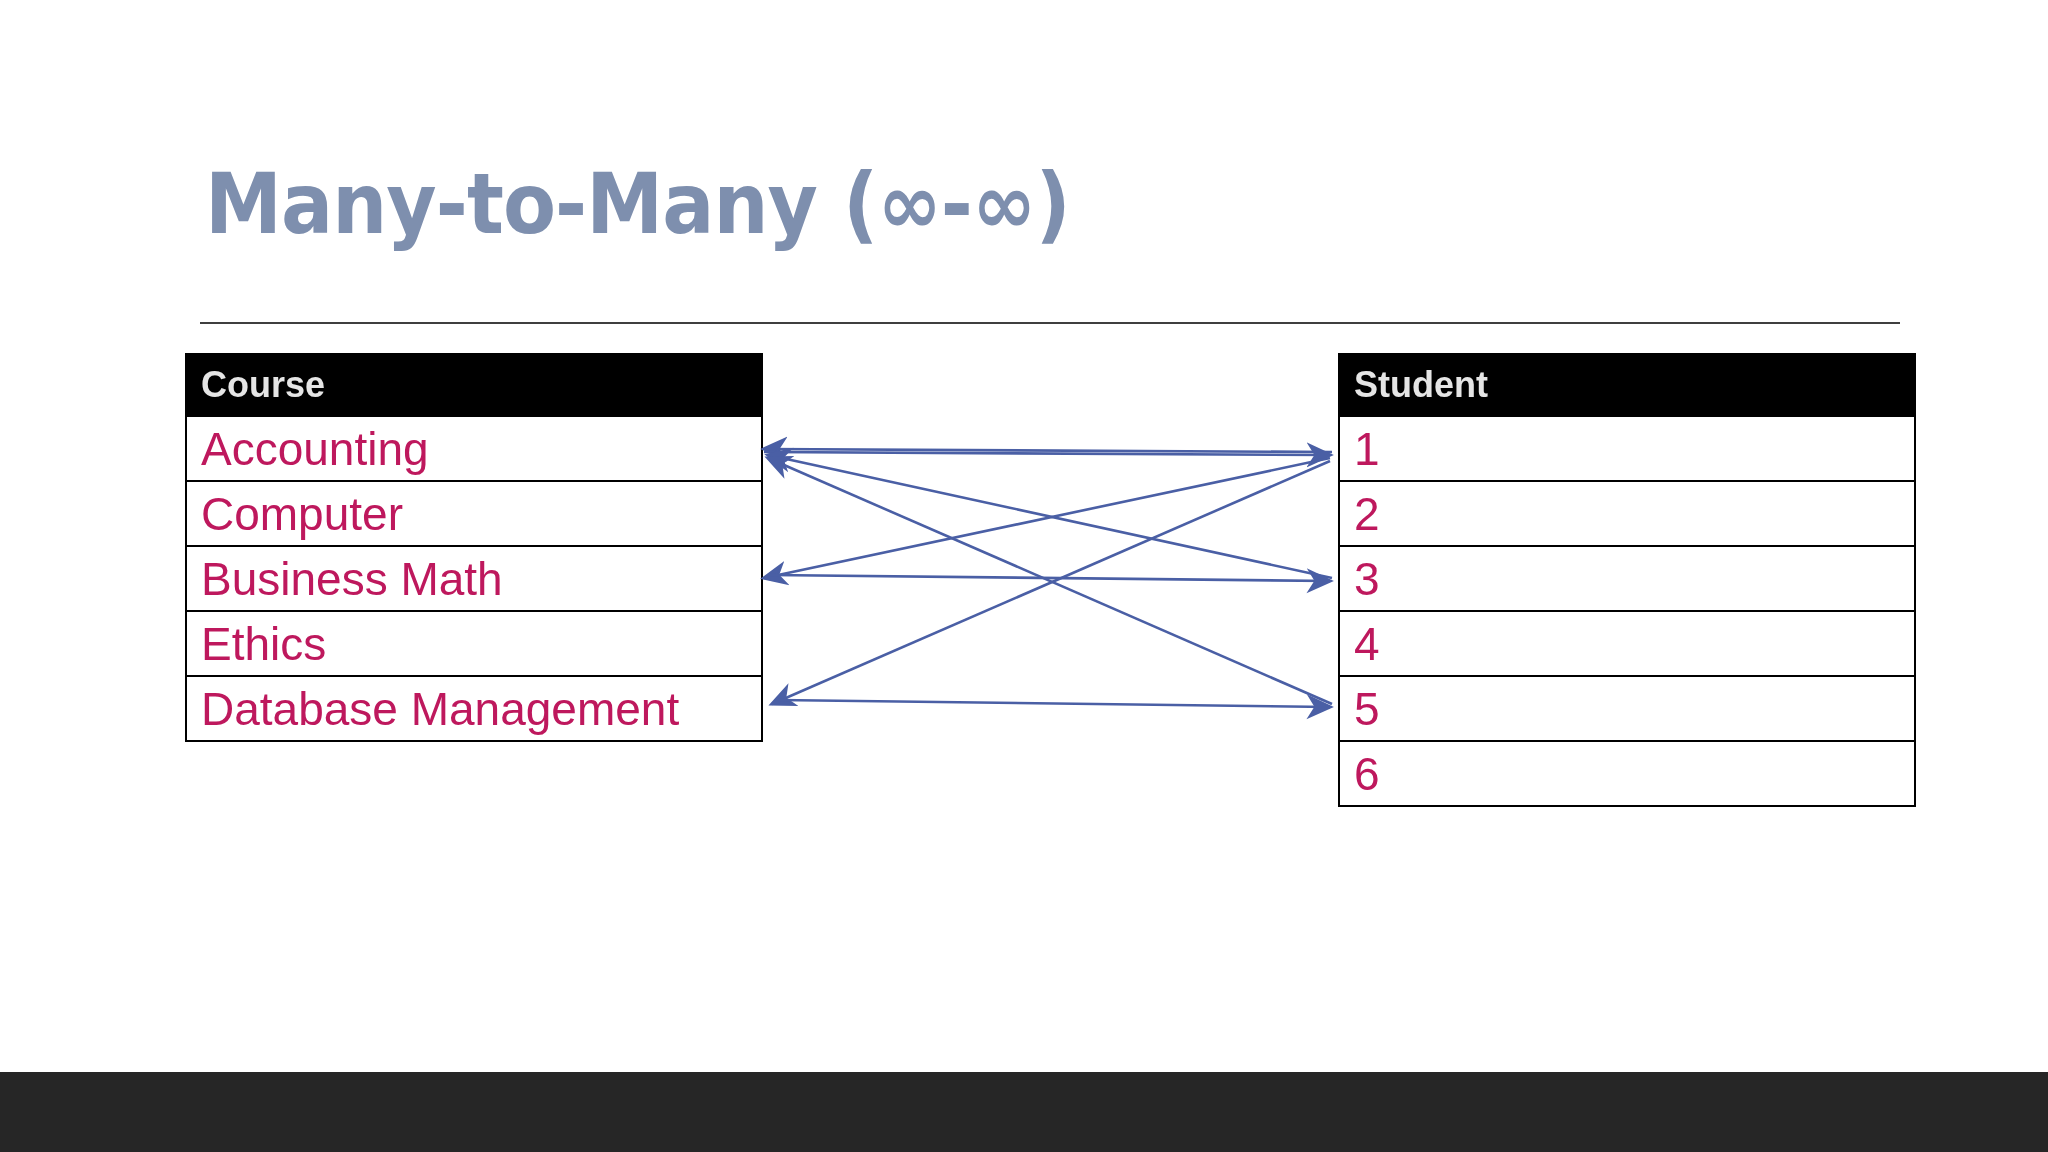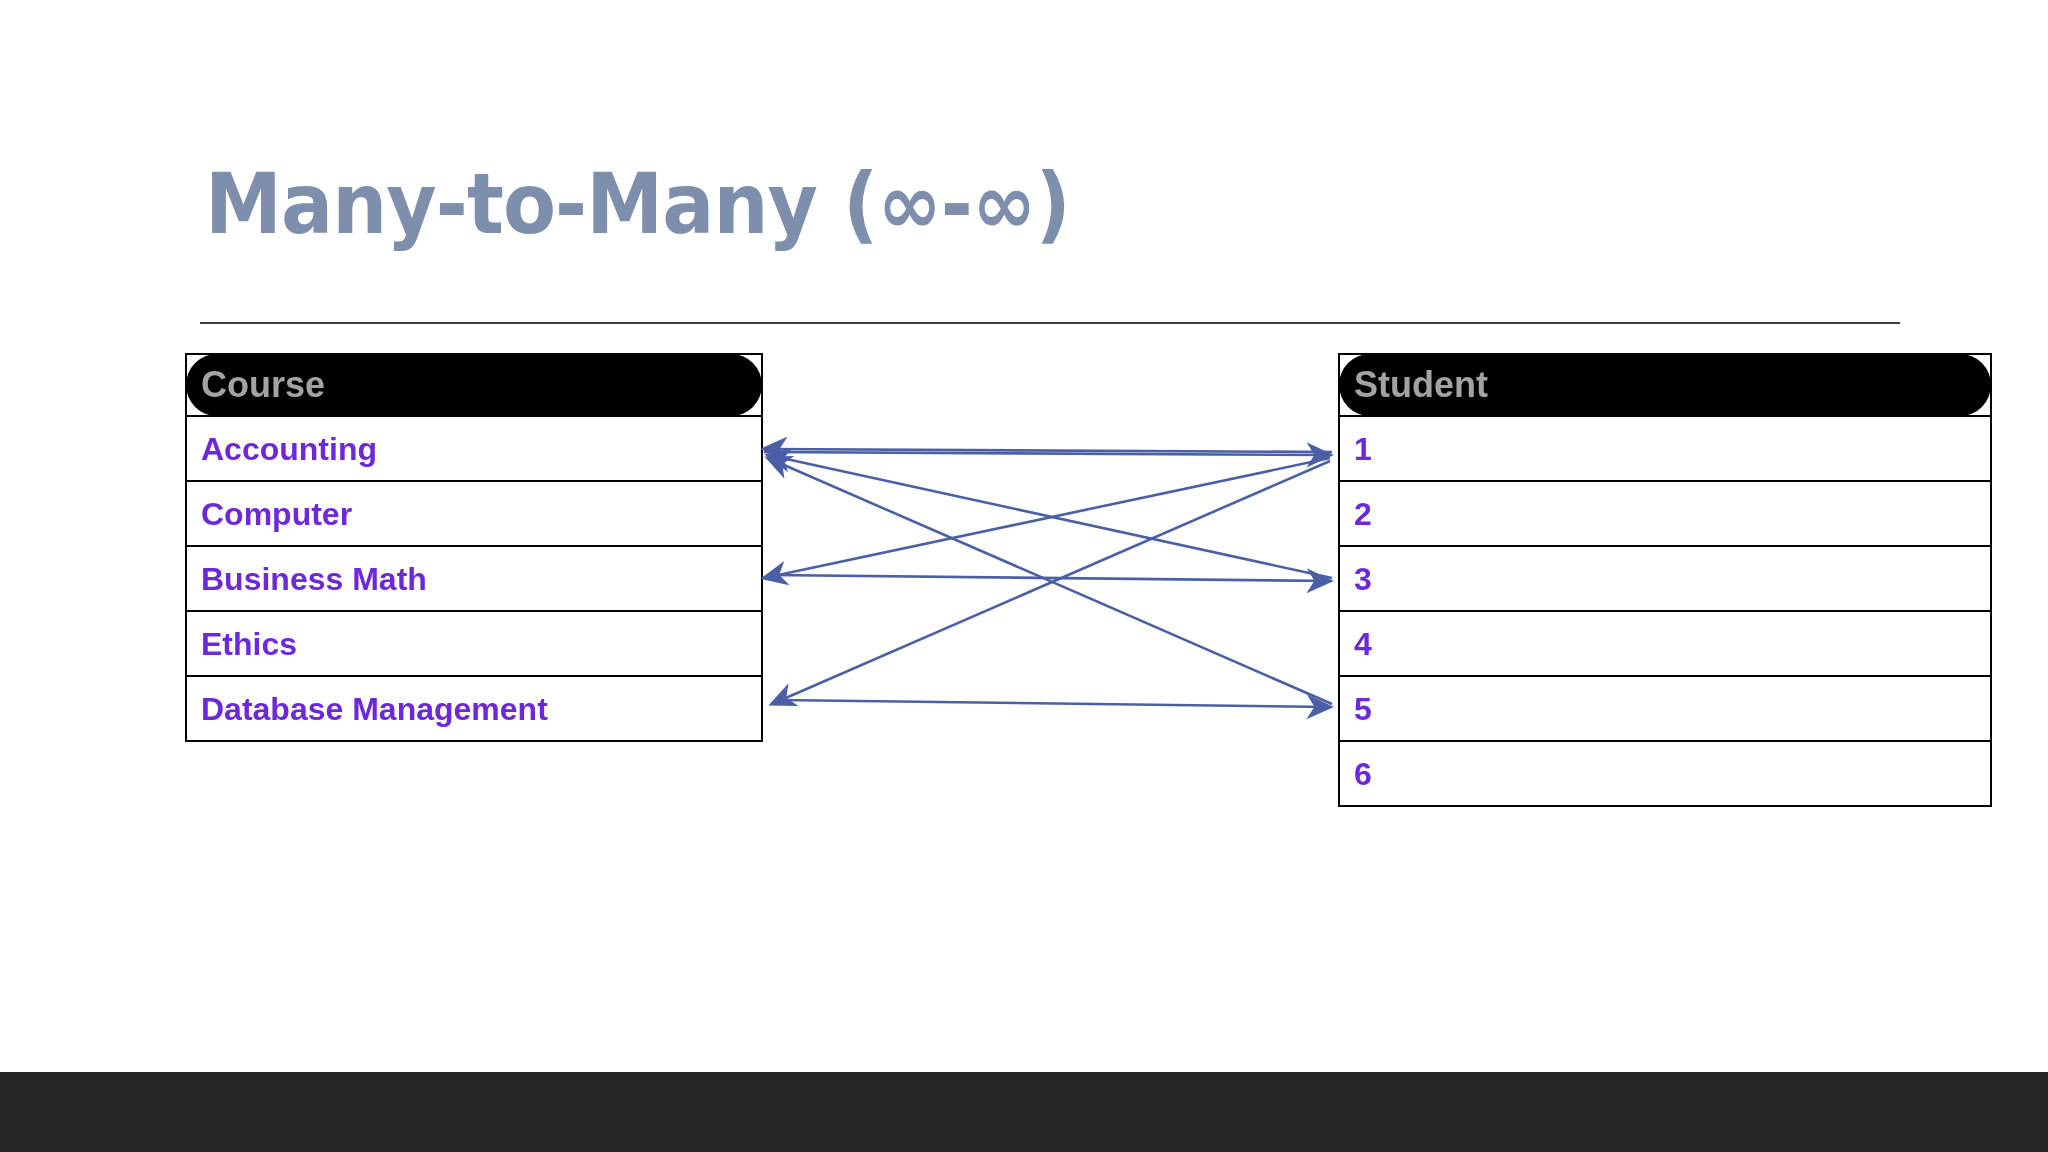--- a/index.html
+++ b/index.html
@@ -46,45 +46,44 @@
     position: absolute;
     border-collapse: collapse;
     table-layout: fixed;
   }
   .tbl th, .tbl td {
     border: 2px solid #000000;
     padding: 0 14px;
     height: 63px;
     vertical-align: middle;
     text-align: left;
-    font-size: 32px;
-    color: #6d28d9;
+    font-size: 46px;
+    color: #be185d;
     background: #ffffff;
-    font-weight: bold;
+    font-weight: normal;
     line-height: 1;
   }
   .tbl th {
     background: #000000;
-    color: #a3a3a3;
+    color: #e5e5e5;
     font-weight: bold;
     font-size: 36px;
     height: 60px;
     border-color: #000000;
-    border-radius: 31px;
   }
 
   #course-table {
     left: 185px;
     top: 353px;
     width: 578px;
   }
   #student-table {
     left: 1338px;
     top: 353px;
-    width: 654px;
+    width: 578px;
   }
 
   
   #connectors {
     position: absolute;
     left: 0;
     top: 0;
     width: 2048px;
     height: 1152px;
     pointer-events: none;

